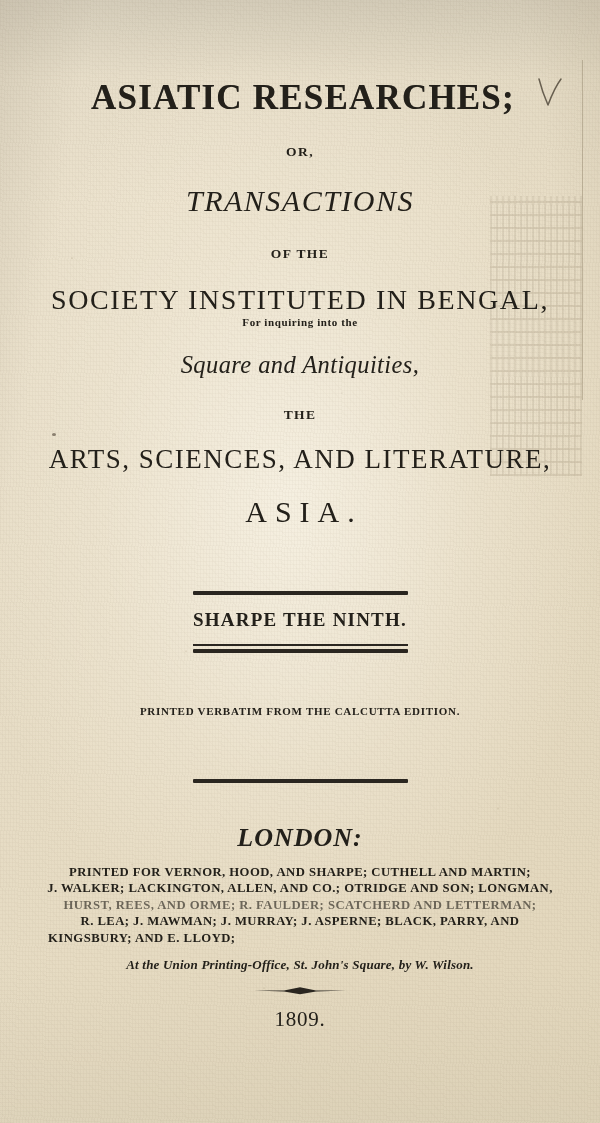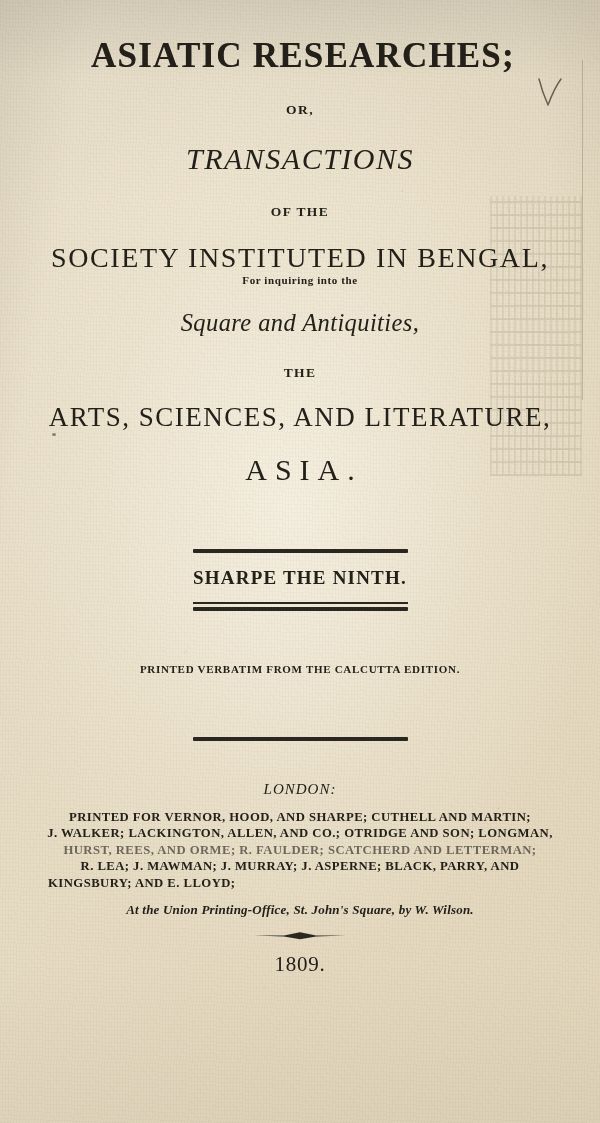--- a/index.html
+++ b/index.html
@@ -75,21 +75,21 @@
     width: 1px;
     height: 340px;
     background: rgba(120,106,80,0.35);
     pointer-events: none;
   }
 
   #content {
     position: relative;
     z-index: 3;
     text-align: center;
-    padding-top: 38px;
+    padding-top: 80px;
   }
 
   .ln { margin: 0; }
 
   .title-main {
     font-size: 35px;
     letter-spacing: 1.2px;
     font-weight: 700;
     line-height: 1;
     padding-left: 6px;
@@ -166,23 +166,23 @@
     margin-top: 52px;
     font-size: 11px;
     font-weight: 700;
     letter-spacing: 0.7px;
   }
 
   .rule-mid { margin-top: 62px; }
 
   .london {
     margin-top: 40px;
-    font-size: 15px;
+    font-size: 26px;
     font-style: italic;
-    font-weight: 400;
+    font-weight: 700;
     letter-spacing: 1px;
   }
   .imprint {
     margin-top: 11px;
     font-size: 12.7px;
     font-weight: 700;
     letter-spacing: 0.45px;
     line-height: 16.5px;
     padding: 0 26px;
   }

